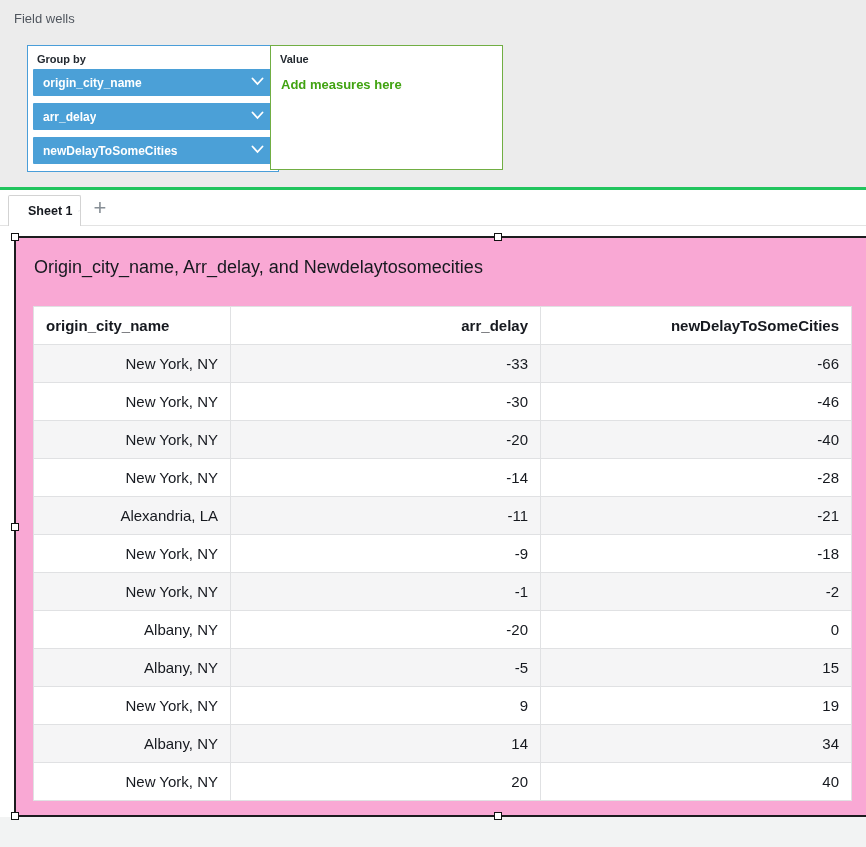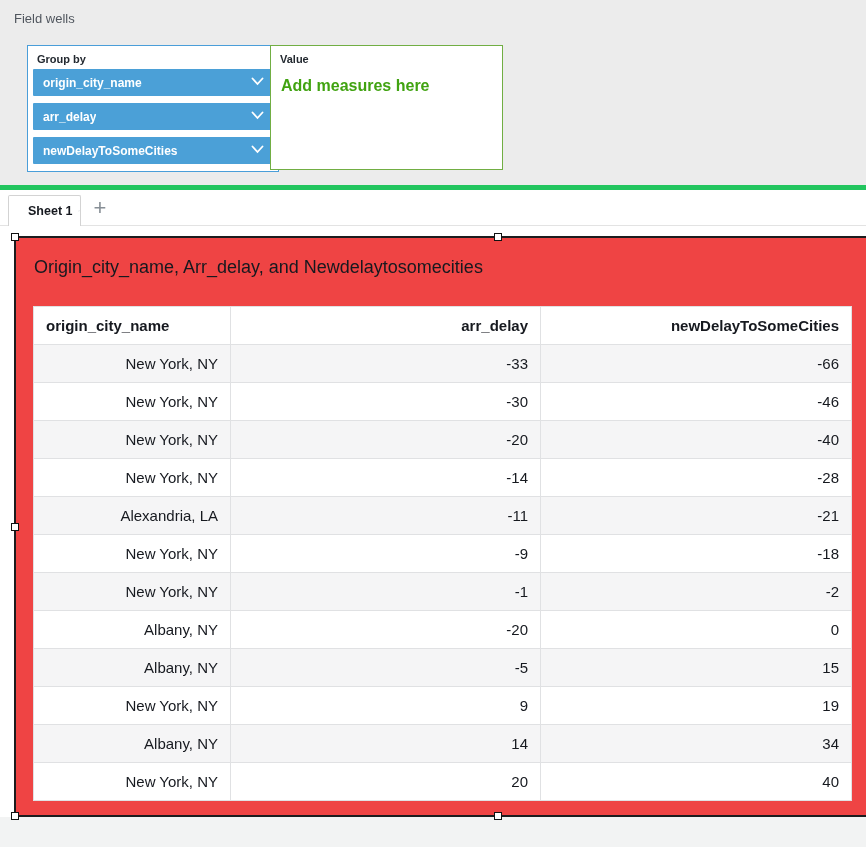--- a/index.html
+++ b/index.html
@@ -9,21 +9,21 @@
     background: #ffffff;
     overflow: hidden;
     position: relative;
   }
 
   
   .top-panel {
     position: absolute; left: 0; top: 0;
     width: 866px; height: 190px;
     background: #ececec;
-    border-bottom: 5px solid #22c55e;
+    border-bottom: 3px solid #22c55e;
   }
   .fieldwells-label {
     position: absolute; left: 14px; top: 11px;
     font-size: 13px; color: #50565e;
   }
   .well-box {
     position: absolute; top: 45px;
     background: #ffffff;
   }
   .groupby-box {
@@ -53,21 +53,21 @@
     padding-left: 10px;
     font-size: 12px; font-weight: bold; color: #ffffff;
     white-space: nowrap; overflow: hidden;
   }
   .pill-chevron {
     position: absolute; right: 9px; top: 8px;
     width: 13px; height: 9px; display: block;
   }
   .add-measures {
     position: absolute; left: 10px; top: 31px;
-    font-size: 16px; font-weight: bold; color: #41a311;
+    font-size: 13px; font-weight: bold; color: #41a311;
   }
 
   
   .tab-bar {
     position: absolute; left: 0; top: 191px;
     width: 866px; height: 35px;
     background: #ffffff;
     border-bottom: 1px solid #e3e3e3;
   }
   .sheet-tab {
@@ -100,21 +100,21 @@
     background: #ffffff;
   }
   .bottom-strip {
     position: absolute; left: 0; top: 590px;
     width: 866px; height: 30px;
     background: #f2f3f3;
   }
   .visual {
     position: absolute; left: 14px; top: 9px;
     width: 852px; height: 581px;
-    background: #ef4444;
+    background: #f9a8d4;
     border: 2px solid #1c1c1e;
     border-right: none;
   }
   .handle {
     position: absolute;
     width: 8px; height: 8px;
     background: #ffffff;
     border: 1.5px solid #111111;
     z-index: 5;
   }

